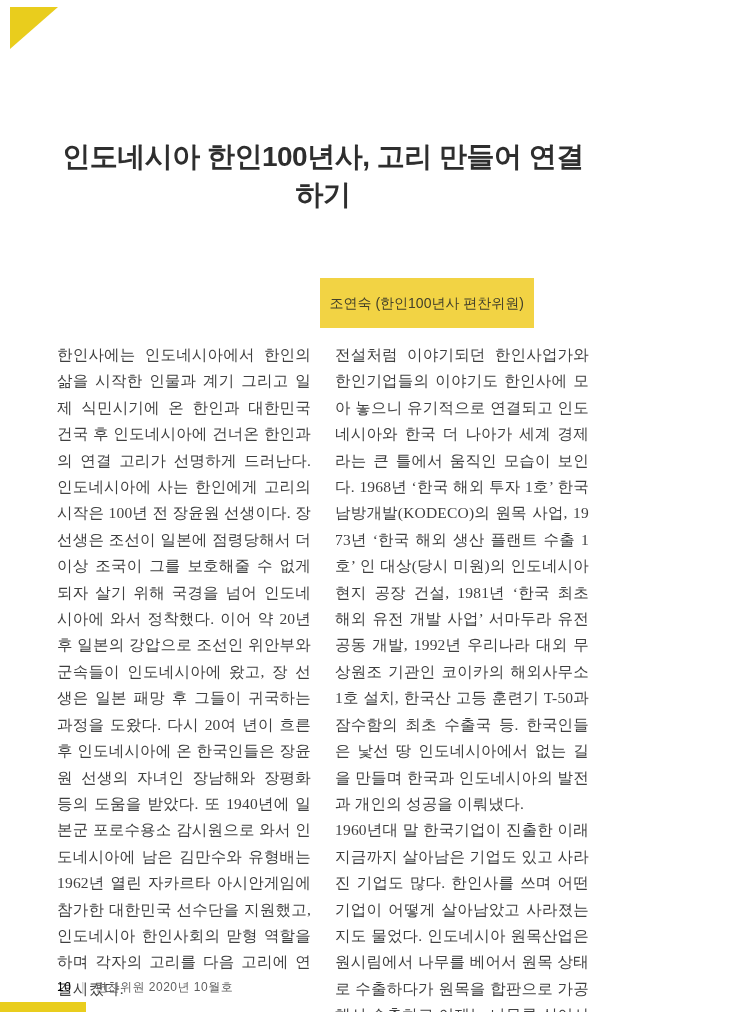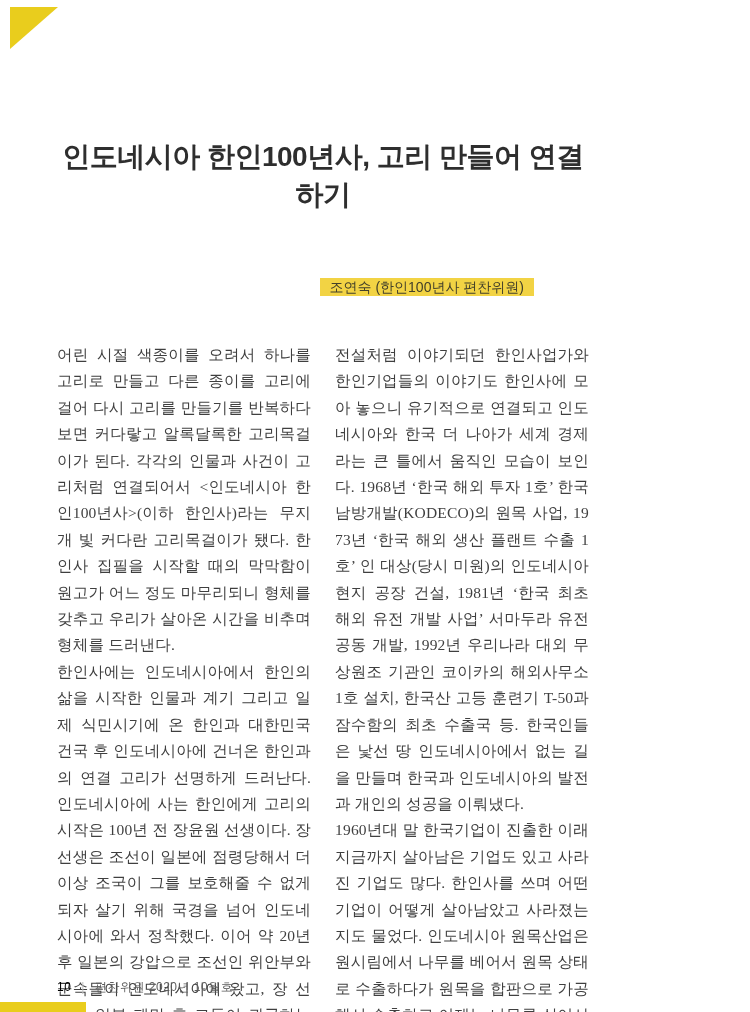--- a/index.html
+++ b/index.html
@@ -56,21 +56,21 @@
     text-align: right;
     height: 26px;
   }
   .byline-highlight {
     display: inline-block;
     background: var(--highlight, #f2d344);
     color: #43402a;
     font-family: "Liberation Sans", sans-serif;
     font-size: 14px;
     line-height: 18px;
-    padding: 0 10px;
+    padding: 16px 10px;
   }
   .columns {
     display: flex;
     gap: 24px;
     margin-top: 38px;
   }
   .column {
     flex: 1 1 0;
     min-width: 0;
     font-size: 15.5px;
@@ -114,21 +114,20 @@
   <div class="content">
 
     <h1 class="page-title">인도네시아 한인100년사, 고리 만들어 연결하기</h1>
 
     <div class="byline-row">
       <span class="byline-highlight">조연숙 (한인100년사 편찬위원)</span>
     </div>
 
     <div class="columns">
       <div class="column">
-        <p>어린 시절 색종이를 오려서 하나를 고리로 만들고 다른 종이를 고리에 걸어 다시 고리를 만들기를 반복하다 보면 커다랗고 알록달록한 고리목걸이가 된다. 각각의 인물과 사건이 고리처럼 연결되어서 &lt;인도네시아 한인100년사&gt;(이하 한인사)라는 무지개 빛 커다란 고리목걸이가 됐다. 한인사 집필을 시작할 때의 막막함이 원고가 어느 정도 마무리되니 형체를 갖추고 우리가 살아온 시간을 비추며 형체를 드러낸다.</p>
         <p>한인사에는 인도네시아에서 한인의 삶을 시작한 인물과 계기 그리고 일제 식민시기에 온 한인과 대한민국 건국 후 인도네시아에 건너온 한인과의 연결 고리가 선명하게 드러난다. 인도네시아에 사는 한인에게 고리의 시작은 100년 전 장윤원 선생이다. 장 선생은 조선이 일본에 점령당해서 더 이상 조국이 그를 보호해줄 수 없게 되자 살기 위해 국경을 넘어 인도네시아에 와서 정착했다. 이어 약 20년 후 일본의 강압으로 조선인 위안부와 군속들이 인도네시아에 왔고, 장 선생은 일본 패망 후 그들이 귀국하는 과정을 도왔다. 다시 20여 년이 흐른 후 인도네시아에 온 한국인들은 장윤원 선생의 자녀인 장남해와 장평화 등의 도움을 받았다. 또 1940년에 일본군 포로수용소 감시원으로 와서 인도네시아에 남은 김만수와 유형배는 1962년 열린 자카르타 아시안게임에 참가한 대한민국 선수단을 지원했고, 인도네시아 한인사회의 맏형 역할을 하며 각자의 고리를 다음 고리에 연결시켰다.</p>
       </div>
       <div class="column">
         <p>전설처럼 이야기되던 한인사업가와 한인기업들의 이야기도 한인사에 모아 놓으니 유기적으로 연결되고 인도네시아와 한국 더 나아가 세계 경제라는 큰 틀에서 움직인 모습이 보인다. 1968년 ‘한국 해외 투자 1호’ 한국남방개발(KODECO)의 원목 사업, 1973년 ‘한국 해외 생산 플랜트 수출 1호’ 인 대상(당시 미원)의 인도네시아 현지 공장 건설, 1981년 ‘한국 최초 해외 유전 개발 사업’ 서마두라 유전 공동 개발, 1992년 우리나라 대외 무상원조 기관인 코이카의 해외사무소 1호 설치, 한국산 고등 훈련기 T-50과 잠수함의 최초 수출국 등. 한국인들은 낯선 땅 인도네시아에서 없는 길을 만들며 한국과 인도네시아의 발전과 개인의 성공을 이뤄냈다.</p>
         <p>1960년대 말 한국기업이 진출한 이래 지금까지 살아남은 기업도 있고 사라진 기업도 많다. 한인사를 쓰며 어떤 기업이 어떻게 살아남았고 사라졌는지도 물었다. 인도네시아 원목산업은 원시림에서 나무를 베어서 원목 상태로 수출하다가 원목을 합판으로 가공해서 수출하고 이제는 나무를 심어서 조림목을 가공해 수출하는 방식으로 변했다. 신발산업의 메카는 자카르타 서부 위성도시 땅그랑에서 시작해 서부자바로 이어서 중부자바로 옮겼다. 봉제산업은 노동자들이 재봉틀을 돌려서 만들던 2차 산업에서 ITC기술을 도입해 4차 산업으로 도약하고 있다. 한인슈퍼마켓은 한국식품을 수입해서 판매하다가 한류를 타고 한국식품 수요가 증가함에 따라 식품수입유통업체로 성장했다.</p>
       </div>
     </div>
 
   </div>
 

